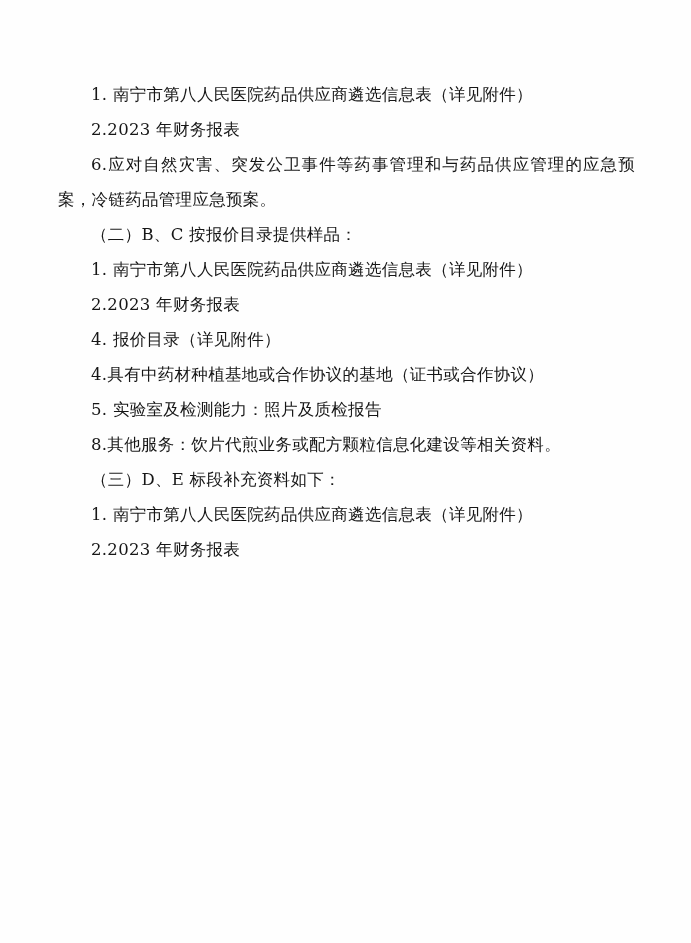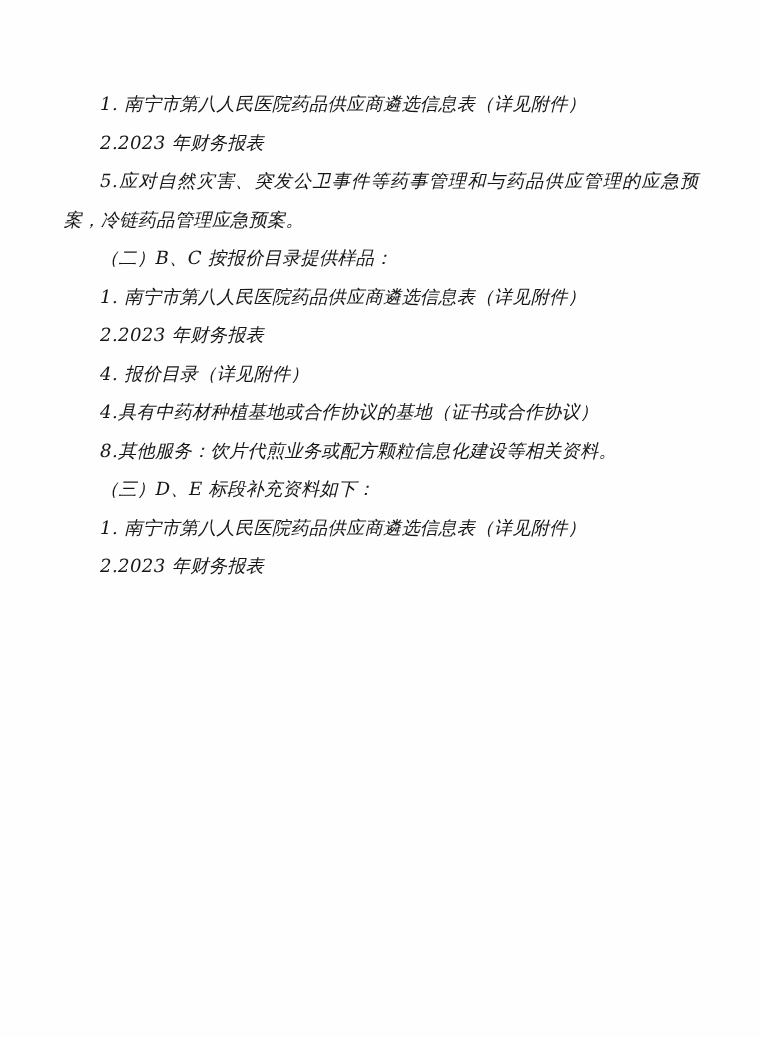--- a/index.html
+++ b/index.html
@@ -33,34 +33,34 @@
   .para {
     margin: 0;
     text-indent: 2em;
     white-space: normal;
     word-break: break-all;
   }
   
   .doc-body {
     -webkit-font-smoothing: antialiased;
     text-rendering: optimizeLegibility;
-    font-style: italic;
   }
 </style>
 </head>
 <body>
 
 <div class="page">
   <div class="doc-body">
     <p class="para">1. 南宁市第八人民医院药品供应商遴选信息表（详见附件）</p>
     <p class="para">2.2023 年财务报表</p>
-    <p class="para">5.应对自然灾害、突发公卫事件等药事管理和与药品供应管理的应急预案，冷链药品管理应急预案。</p>
+    <p class="para">6.应对自然灾害、突发公卫事件等药事管理和与药品供应管理的应急预案，冷链药品管理应急预案。</p>
     <p class="para">（二）B、C 按报价目录提供样品：</p>
     <p class="para">1. 南宁市第八人民医院药品供应商遴选信息表（详见附件）</p>
     <p class="para">2.2023 年财务报表</p>
     <p class="para">4. 报价目录（详见附件）</p>
     <p class="para">4.具有中药材种植基地或合作协议的基地（证书或合作协议）</p>
+    <p class="para">5. 实验室及检测能力：照片及质检报告</p>
     <p class="para">8.其他服务：饮片代煎业务或配方颗粒信息化建设等相关资料。</p>
     <p class="para">（三）D、E 标段补充资料如下：</p>
     <p class="para">1. 南宁市第八人民医院药品供应商遴选信息表（详见附件）</p>
     <p class="para">2.2023 年财务报表</p>
   </div>
 </div>
 
 </body></html>

